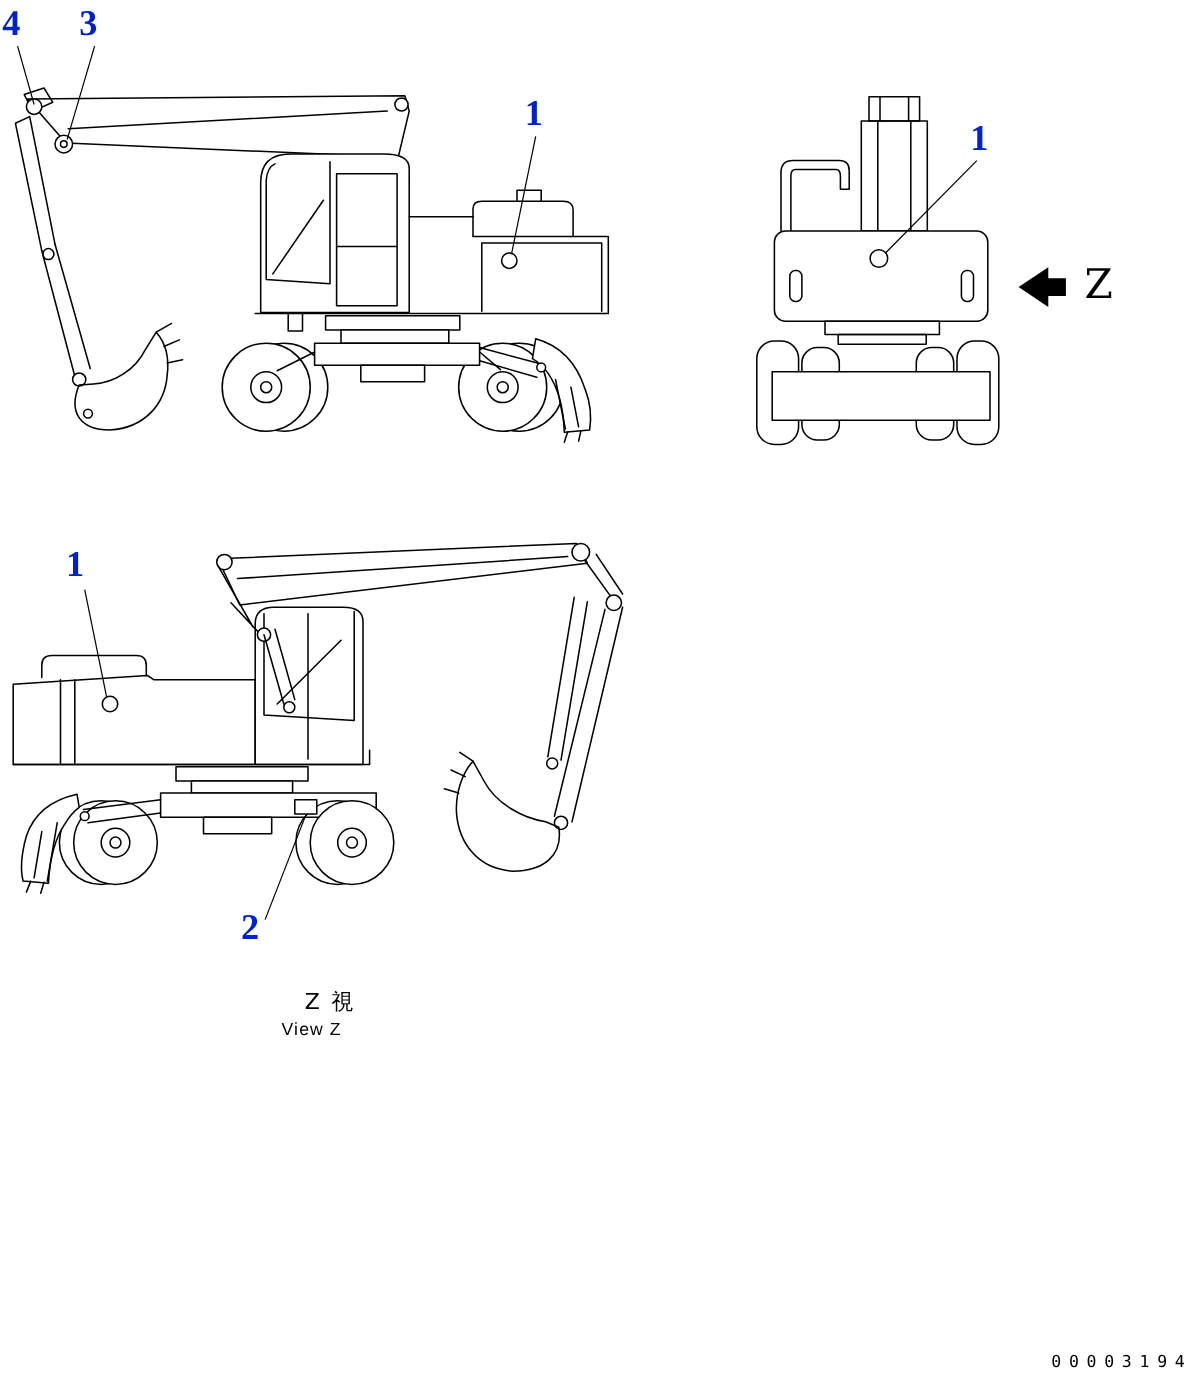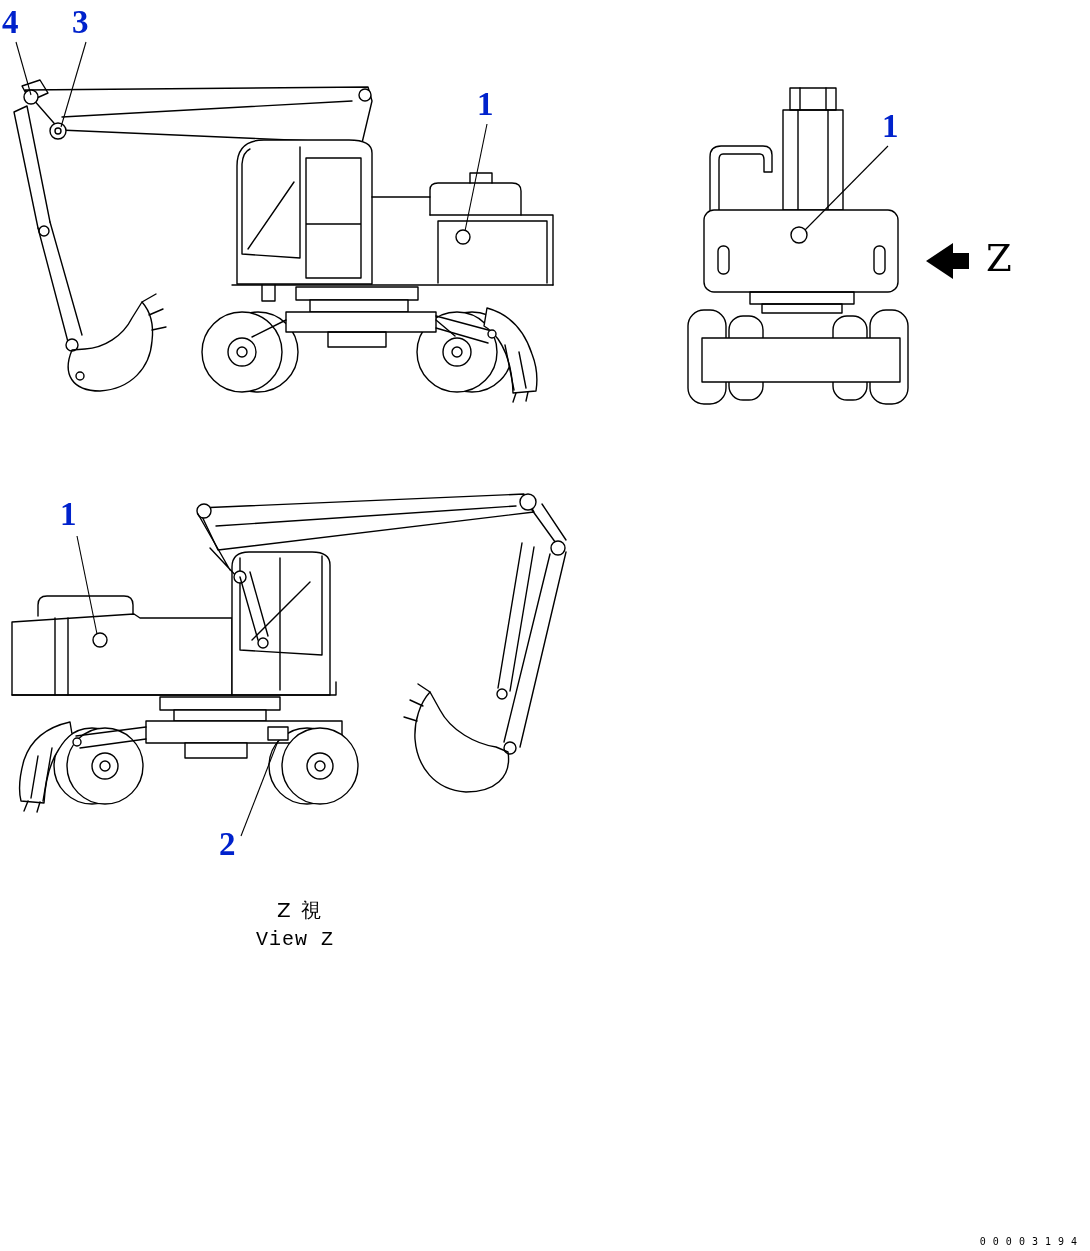--- a/index.html
+++ b/index.html
@@ -9,23 +9,23 @@
   .ln { fill:none; stroke:#000; stroke-width:1.4; stroke-linecap:round; stroke-linejoin:round; }
   .fw { fill:#ffffff; stroke:#000; stroke-width:1.4; stroke-linejoin:round; }
   .ld { fill:none; stroke:#000; stroke-width:1.1; }
   .blk { fill:#000; stroke:none; }
   .callout { position:absolute; font-family:"Liberation Serif", serif; font-weight:bold;
              font-size:33px; line-height:1; color:var(--callout-color,#0022cc); }
   .z-label { position:absolute; left:986px; top:240px; font-family:"DejaVu Serif", serif;
              font-size:37px; line-height:1; color:#000; }
   .caption { position:absolute; left:256px; top:897px; color:#000; }
   .caption-jp { font-family:"DejaVu Sans", sans-serif; font-size:20px; letter-spacing:2px;margin-left:21px; }
-  .caption-en { font-family:Liberation Mono, monospace; font-size:20px; margin-top:4px; letter-spacing:1px; }
+  .caption-en { font-family:Liberation Sans, sans-serif; font-size:16px; margin-top:4px; letter-spacing:1px; }
   .drawing-number { position:absolute; right:6px; bottom:4px; color:#000;
-             font-family:"DejaVu Sans Mono", monospace; font-size:10px; letter-spacing:7px; }
+             font-family:"DejaVu Sans Mono", monospace; font-size:15px; letter-spacing:7px; }
 </style>
 </head>
 <body>
 
 <div class="page">
 
   <svg class="art" viewBox="0 0 1090 1251" xmlns="http://www.w3.org/2000/svg">
 
     <g>
 

